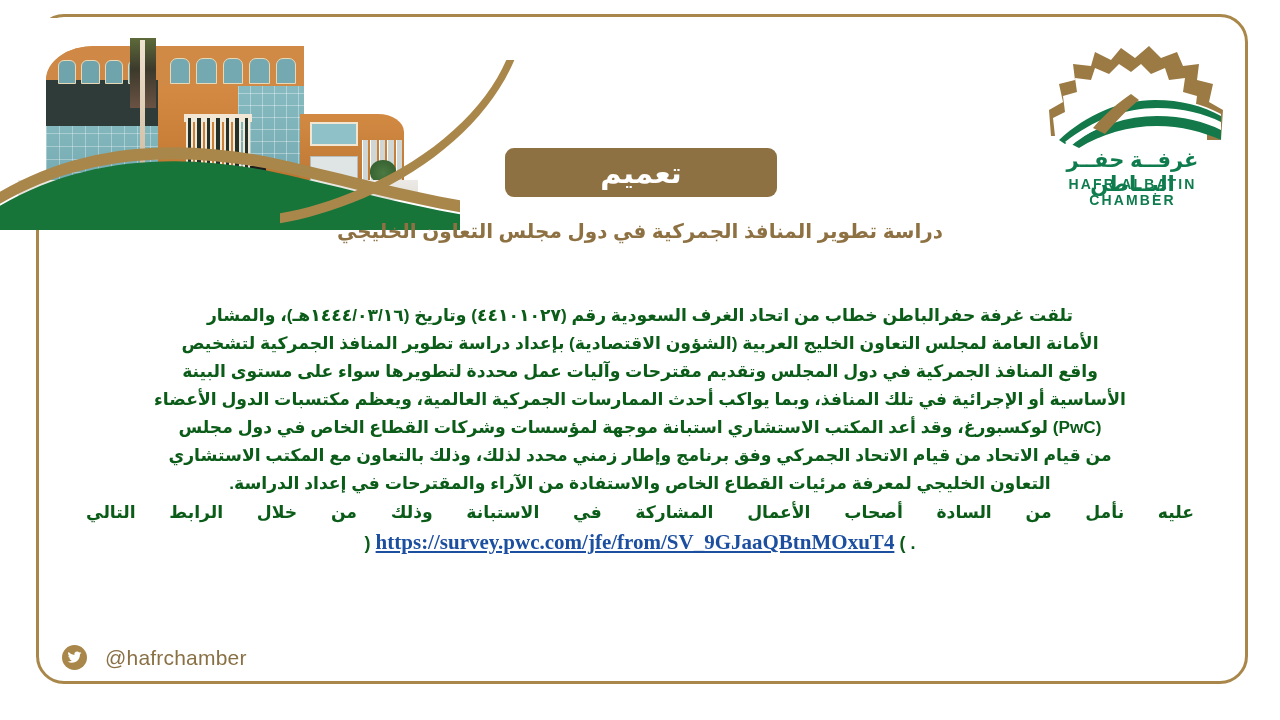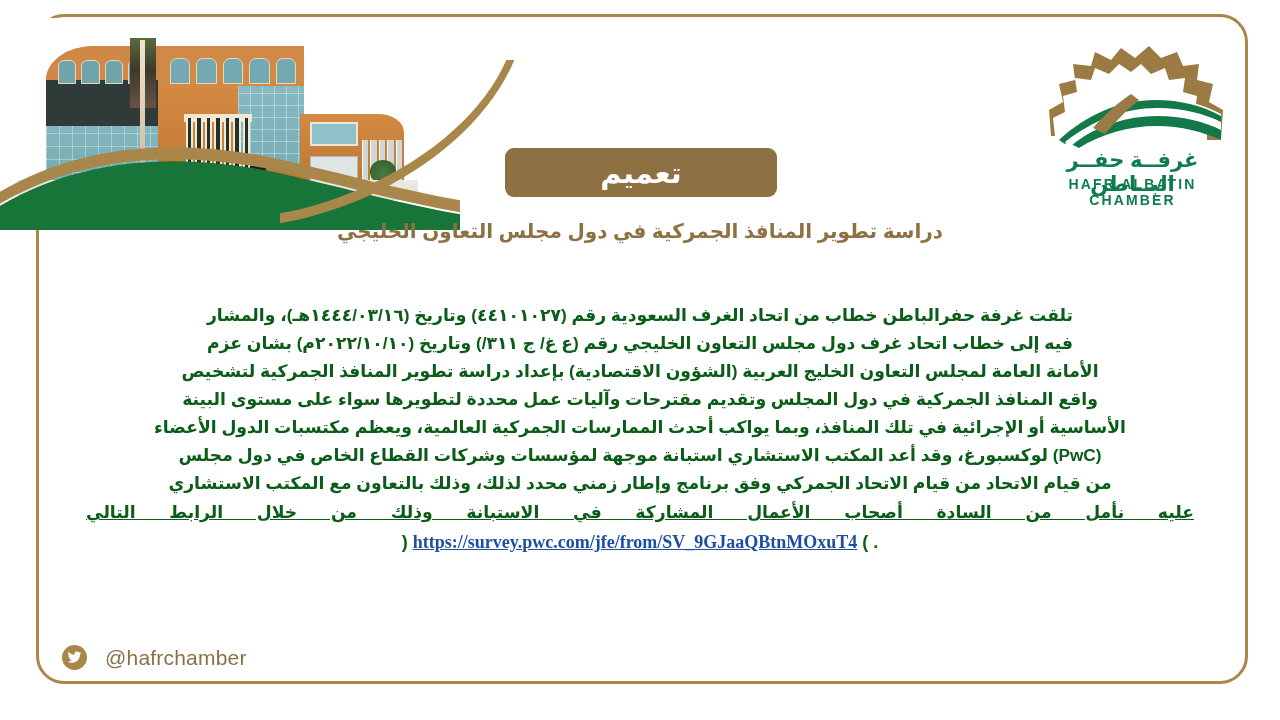--- a/index.html
+++ b/index.html
@@ -273,35 +273,34 @@
   }
   .body-text p { margin: 0; }
   .para-justify {
     text-align: justify;
     text-align-last: center;
   }
   .para-last {
     text-align: justify;
     text-align-last: justify;
     margin-top: 1px !important;
-    text-decoration: underline;
   }
   .link-line {
     text-align: center;
     direction: ltr;
     margin-top: 2px !important;
     font-size: 18px;
   }
   .link-line .paren { color: #0b5c18; font-weight: bold; }
   .link-url {
     color: #1d4fa0;
     text-decoration: underline;
     font-family: "Liberation Serif", "DejaVu Serif", serif;
     font-weight: bold;
-    font-size: 18px;
+    font-size: 21px;
   }
 
   
   .footer {
     position: absolute;
     left: 62px;
     top: 645px;
     display: flex;
     align-items: center;
     gap: 18px;
@@ -398,26 +397,26 @@
     <div class="logo-ar">غرفــة حفــر البــاطن</div>
     <div class="logo-en">HAFR ALBATIN CHAMBER</div>
   </div>
 
   <div class="banner">تعميم</div>
 
   <div class="subject">دراسة تطوير المنافذ الجمركية في دول مجلس التعاون الخليجي</div>
 
   <div class="body-text">
     <p class="para-justify">تلقت غرفة حفرالباطن خطاب من اتحاد الغرف السعودية رقم (٤٤١٠١٠٢٧) وتاريخ (١٤٤٤/٠٣/١٦هـ)، والمشار</p>
-    <p class="para-justify">فيه إلى خطاب اتحاد غرف دول مجلس التعاون الخليجي رقم (ع غ/ ج ٣١١/) وتاريخ (٢٠٢٢/١٠/١٠م) بشان عزم</p>
     <p class="para-justify">الأمانة العامة لمجلس التعاون الخليج العربية (الشؤون الاقتصادية) بإعداد دراسة تطوير المنافذ الجمركية لتشخيص</p>
     <p class="para-justify">واقع المنافذ الجمركية في دول المجلس وتقديم مقترحات وآليات عمل محددة لتطويرها سواء على مستوى البينة</p>
     <p class="para-justify">الأساسية أو الإجرائية في تلك المنافذ، وبما يواكب أحدث الممارسات الجمركية العالمية، ويعظم مكتسبات الدول الأعضاء</p>
     <p class="para-justify">(PwC) لوكسبورغ، وقد أعد المكتب الاستشاري استبانة موجهة لمؤسسات وشركات القطاع الخاص في دول مجلس</p>
     <p class="para-justify">من قيام الاتحاد من قيام الاتحاد الجمركي وفق برنامج وإطار زمني محدد لذلك، وذلك بالتعاون مع المكتب الاستشاري</p>
+    <p class="para-justify">التعاون الخليجي لمعرفة مرئيات القطاع الخاص والاستفادة من الآراء والمقترحات في إعداد الدراسة.</p>
     <p class="para-last">عليه نأمل من السادة أصحاب الأعمال المشاركة في الاستبانة وذلك من خلال الرابط التالي</p>
     <p class="link-line">
       <span class="paren">)</span>
       <a class="link-url" href="#">https://survey.pwc.com/jfe/from/SV_9GJaaQBtnMOxuT4</a>
       <span class="paren">( .</span>
     </p>
   </div>
 
   <div class="footer">
     <span class="tw-badge">

